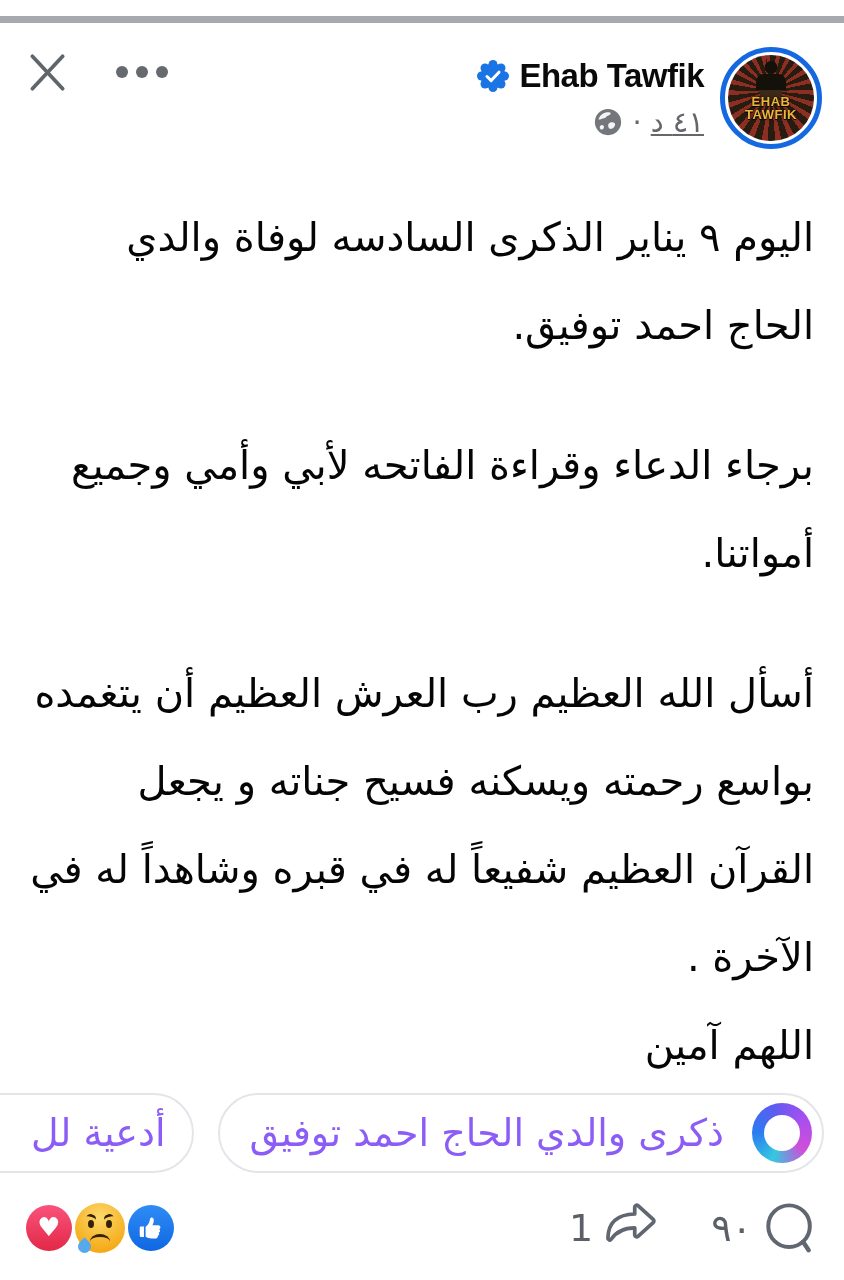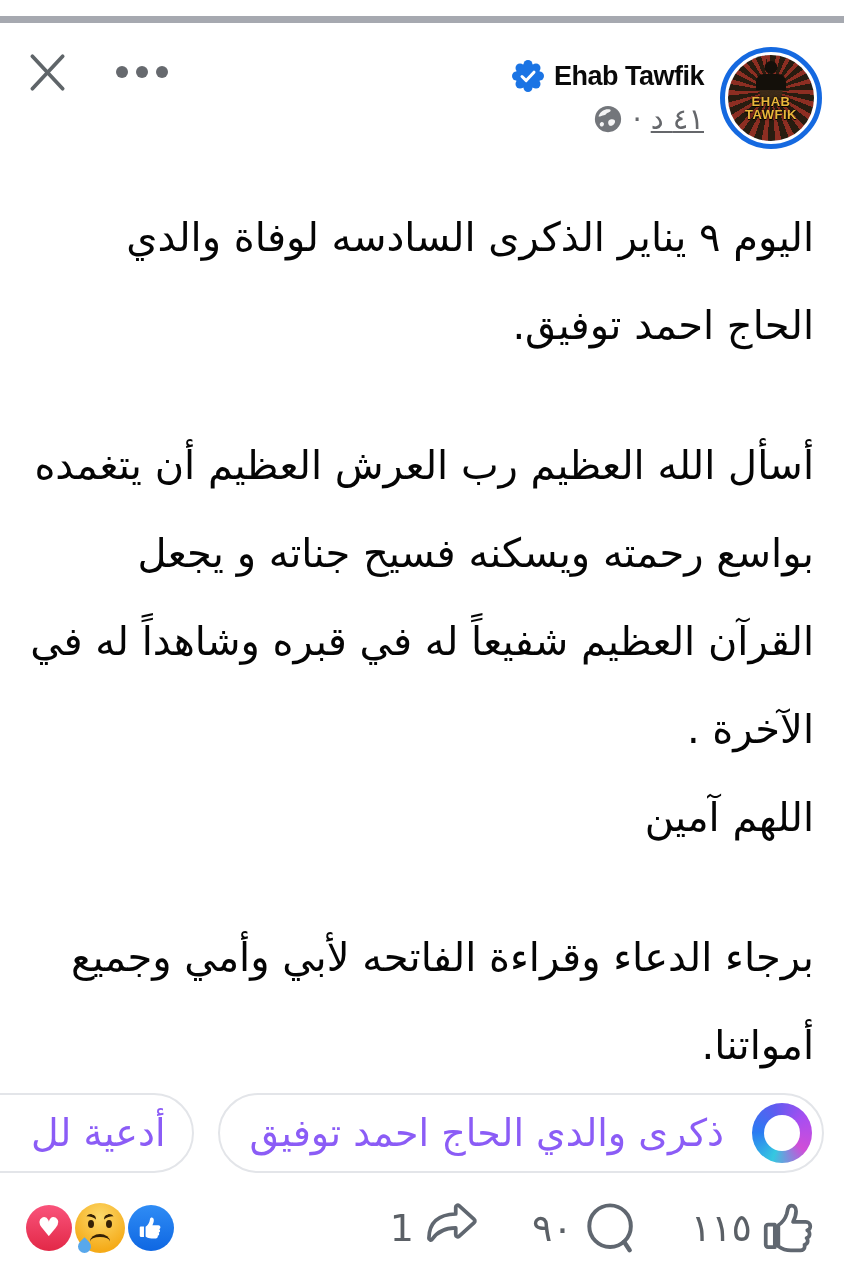--- a/index.html
+++ b/index.html
@@ -35,21 +35,21 @@
   .avatar-txt{
     position:absolute;left:0;right:0;top:46%;text-align:center;
     font-family:"Liberation Sans",sans-serif;font-weight:bold;
     font-size:13px;line-height:1.05;color:#eab73b;letter-spacing:.5px;
     text-shadow:0 0 3px #000,0 1px 0 #000;
   }
   .name-block{display:flex;flex-direction:column;align-items:flex-start;margin:0 16px 0 0;}
   .name-row{display:flex;align-items:center;gap:10px;}
   .page-name{
     font-family:"Liberation Sans",sans-serif;font-weight:bold;
-    font-size:27px;color:#0a0a0a;letter-spacing:-.5px;white-space:nowrap;
+    font-size:33px;color:#0a0a0a;letter-spacing:-.5px;white-space:nowrap;
   }
   .verified{width:32px;height:32px;flex:none;}
   .meta-row{display:flex;align-items:center;gap:9px;margin-top:10px;color:#65676b;}
   .timestamp{font-size:29px;text-decoration:underline;}
   .meta-dot{font-size:29px;line-height:1;}
   .globe{width:30px;height:30px;flex:none;}
   .spacer{flex:1;}
   .actions{display:flex;align-items:center;gap:44px;align-self:flex-start;margin-top:6px;}
   .dots{display:flex;gap:8px;}
   .dot{width:12px;height:12px;border-radius:50%;background:#66696e;}
@@ -167,45 +167,38 @@
     </div>
     <svg class="close-x" viewBox="0 0 44 44">
       <line x1="8" y1="7" x2="37" y2="38" stroke="#5f6569" stroke-width="3.6" stroke-linecap="round"></line>
       <line x1="37" y1="7" x2="8" y2="38" stroke="#5f6569" stroke-width="3.6" stroke-linecap="round"></line>
     </svg>
   </div>
 </div>
 
 <div class="post-text">
   <p>اليوم ٩ يناير الذكرى السادسه لوفاة والدي الحاج احمد توفيق.</p>
+  <p>برجاء الدعاء وقراءة الفاتحه لأبي وأمي وجميع أمواتنا.</p>
   <p><span>أسأل الله العظيم رب العرش العظيم أن يتغمده بواسع رحمته ويسكنه فسيح جناته و يجعل القرآن العظيم شفيعاً له في قبره وشاهداً له في الآخرة .</span><br>
      <span>اللهم آمين</span></p>
-  <p>برجاء الدعاء وقراءة الفاتحه لأبي وأمي وجميع أمواتنا.</p>
 </div>
 
 <div class="pills">
   <div class="pill pill-main">
     <div class="grad-ring"></div>
     <span class="pill-label">ذكرى والدي الحاج احمد توفيق</span>
   </div>
   <div class="pill pill-secondary">
     <span class="pill-label">أدعية لل</span>
   </div>
 </div>
 
 <div class="engagement">
   <div class="stats">
 
-    <div class="stat">
-      <svg class="stat-icon" viewBox="0 0 24 24">
-        <path d="M2.6 10.6h2.9v9.6H2.6a1 1 0 0 1-1-1v-7.6a1 1 0 0 1 1-1Z
-                 M7 19.3v-8.5c1.7-1.1 3-2.9 3.6-4.8.2-.7.3-1.5.5-2.2.2-.9.8-1.4 1.6-1.4 1.1 0 1.9 1 1.9 2.4 0 1.7-.6 3.2-1.3 4.6h5.5c1 0 1.9.8 1.9 1.8s-.6 1.6-1.3 1.8c.6.3 1 .9 1 1.6 0 .8-.5 1.5-1.3 1.7.3.3.5.8.5 1.2 0 .8-.6 1.5-1.4 1.7.1.2.1.4.1.7 0 1-.8 1.7-1.8 1.7h-4.1c-1.9 0-3.6-.5-5.4-1.8Z" fill="none" stroke="#606770" stroke-width="1.6" stroke-linejoin="round" stroke-linecap="round"></path>
-      </svg>
-      <span class="stat-count">١١٥</span>
-    </div>
 
     <div class="stat">
       <svg class="stat-icon" viewBox="0 0 24 24">
         <circle cx="11.6" cy="11.2" r="8.9" fill="none" stroke="#606770" stroke-width="1.7"></circle>
         <path d="M17.6 17.9l2.4 3.6" fill="none" stroke="#606770" stroke-width="1.9" stroke-linecap="round"></path>
       </svg>
       <span class="stat-count">٩٠</span>
     </div>
 
     <div class="stat">

